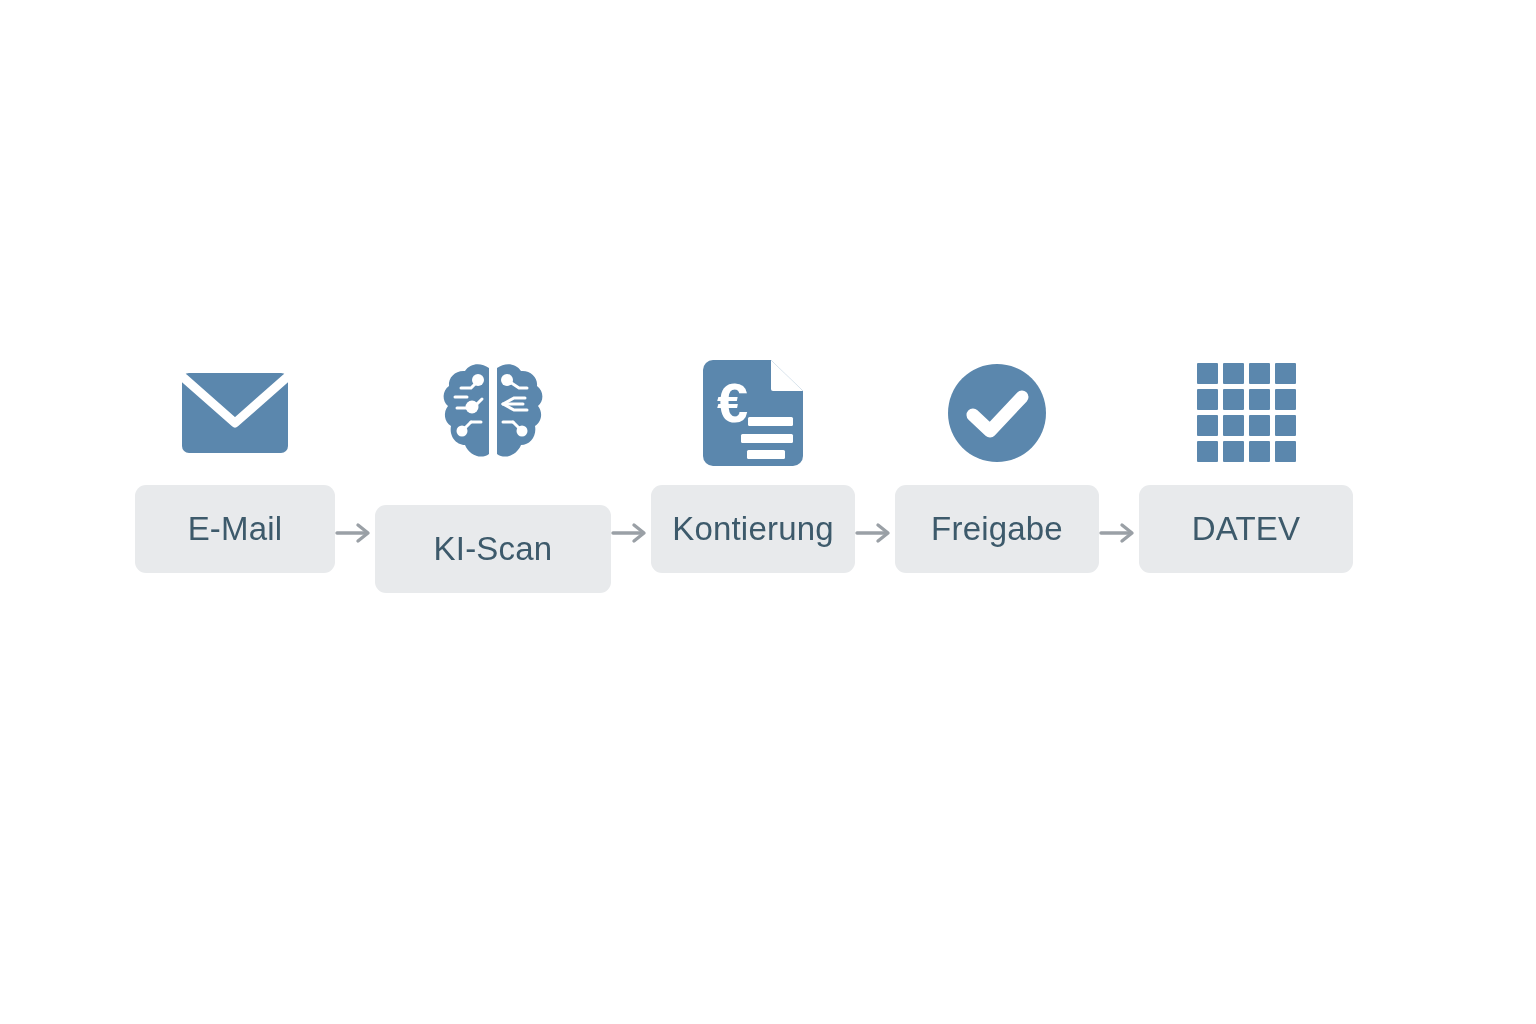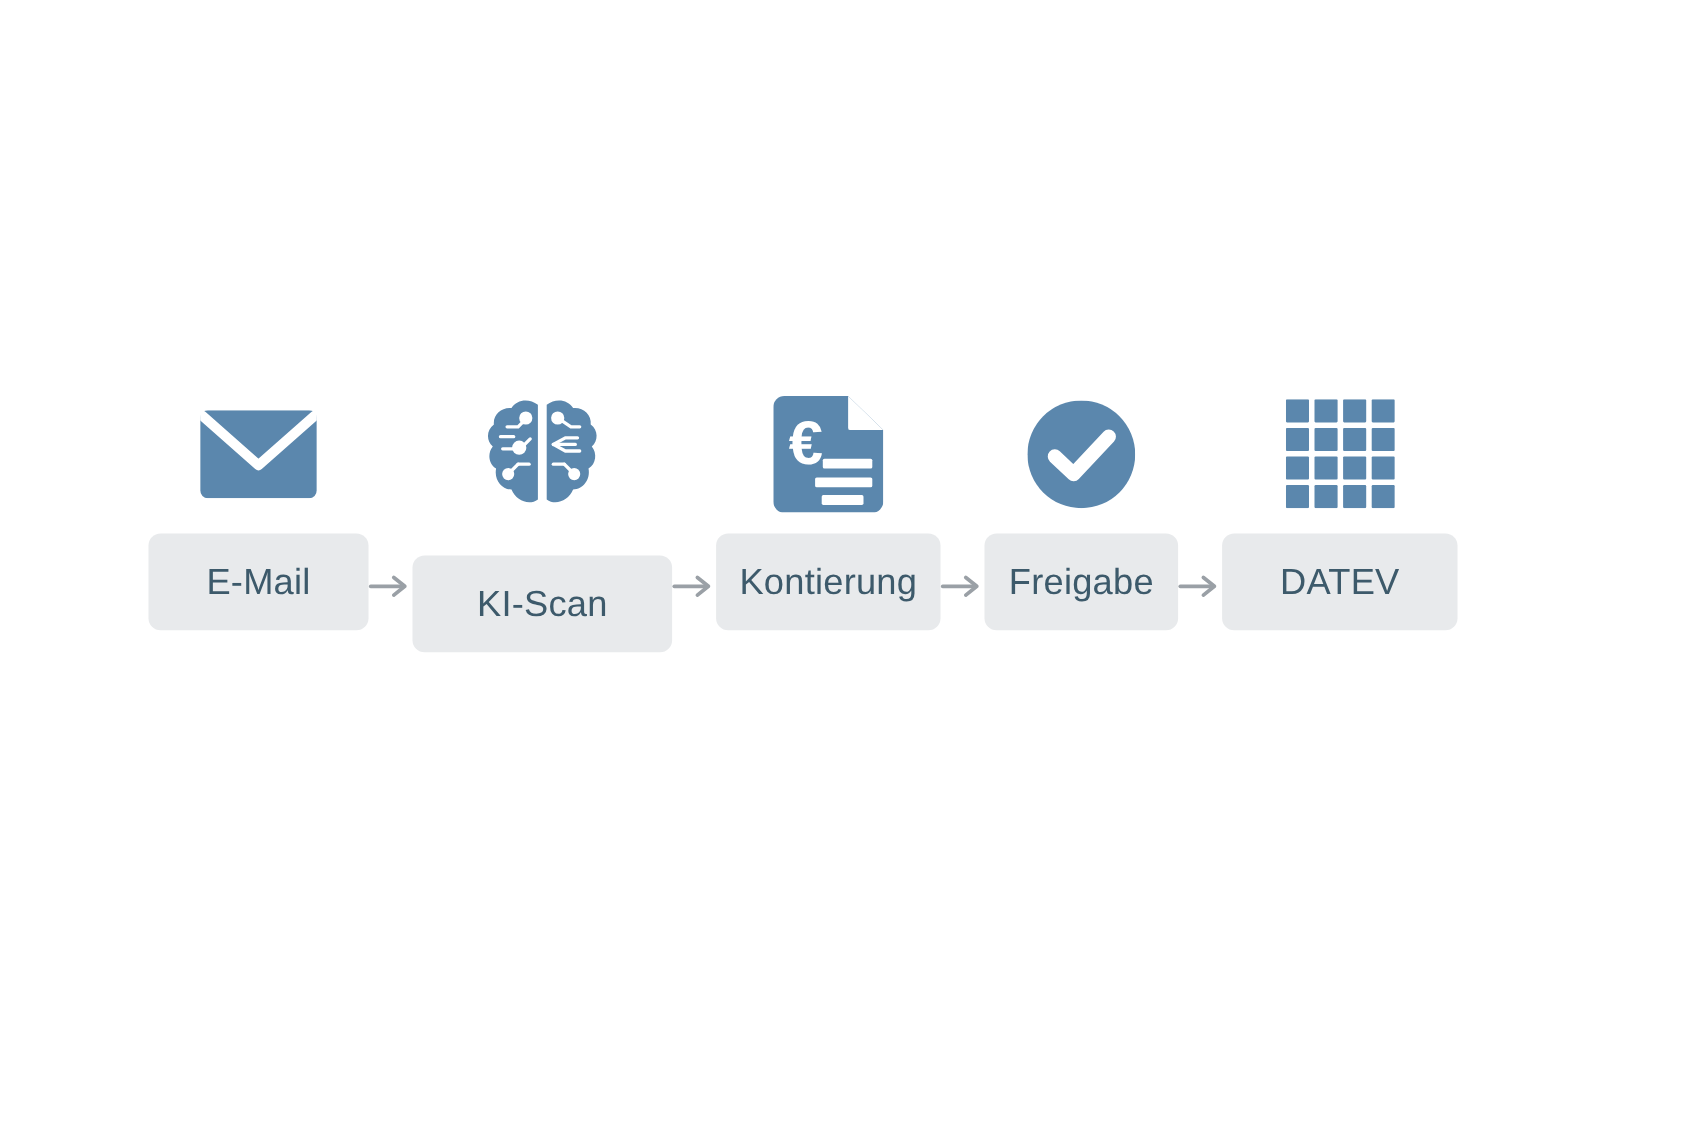--- a/index.html
+++ b/index.html
@@ -64,21 +64,21 @@
     font-weight: 400;
     letter-spacing: 0.2px;
     white-space: nowrap;
     font-family: "Liberation Sans", sans-serif;
   }
 
   
   .step-0 .label-box { width: 200px; }
   .step-1 .label-box { width: 236px; margin-top: 20px; }
   .step-2 .label-box { width: 204px; }
-  .step-3 .label-box { width: 176px; }
+  .step-3 .label-box { width: 204px; }
   .step-4 .label-box { width: 214px; }
 
   
   .connector {
     flex: 0 0 auto;
     width: 40px;
     height: 233px;
     display: flex;
     align-items: flex-end;
     justify-content: center;

